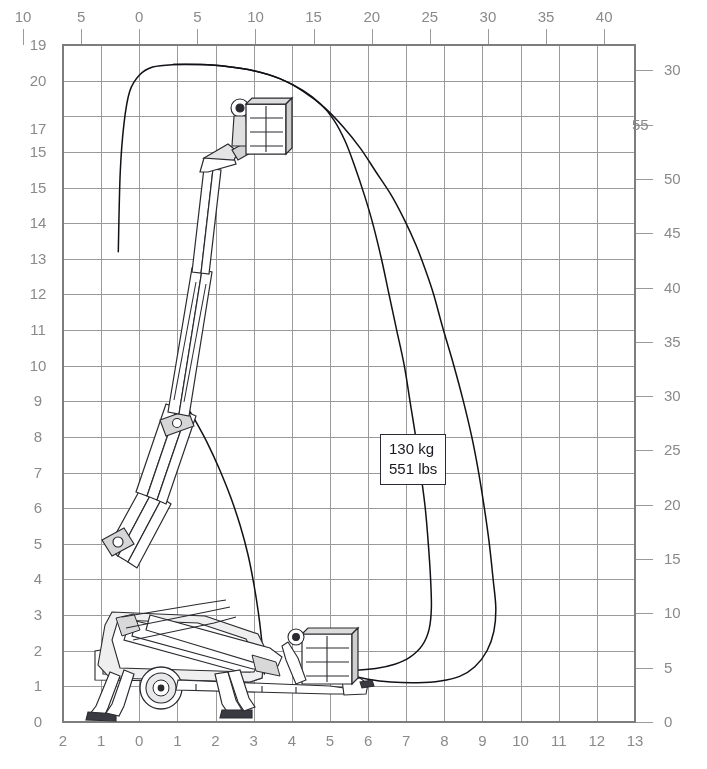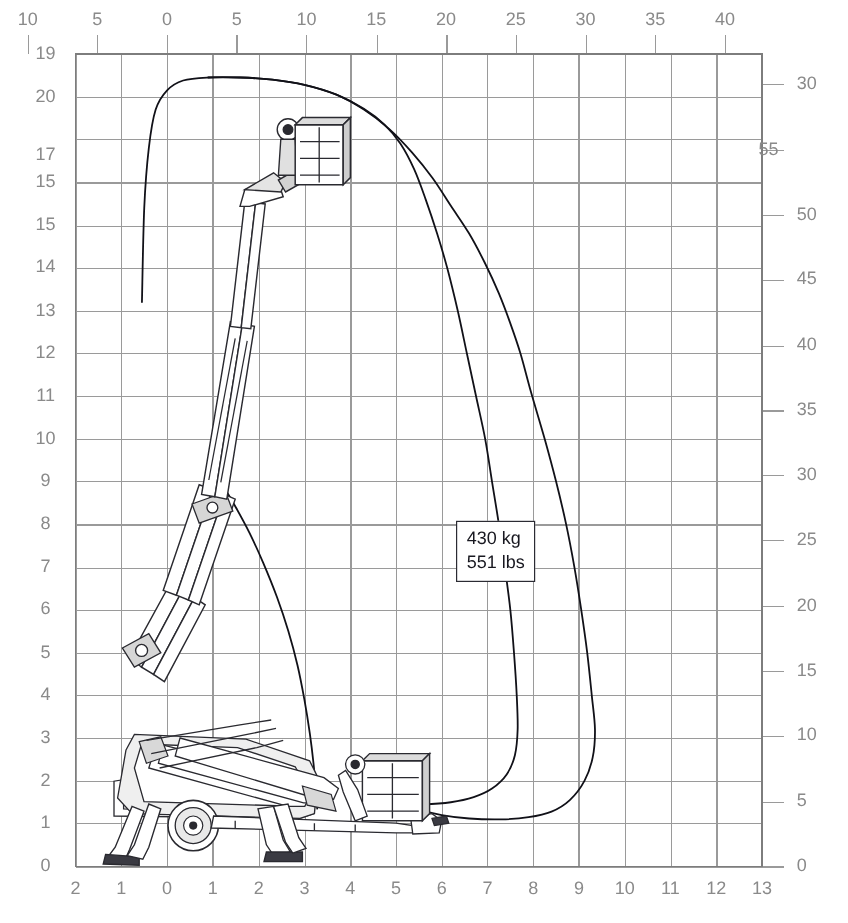--- a/index.html
+++ b/index.html
@@ -291,17 +291,17 @@
       <div class="axis-label right" style="left: 664px; width: 40px; top: 333.882px;">35</div>
       <div class="axis-label right" style="left: 664px; width: 40px; top: 279.58px;">40</div>
       <div class="axis-label right" style="left: 664px; width: 40px; top: 225.277px;">45</div>
       <div class="axis-label right" style="left: 664px; width: 40px; top: 170.975px;">50</div>
       <div class="axis-label right" style="left: 632px; width: 40px; top: 116.672px;">55</div>
       <div class="axis-label right" style="left: 664px; width: 40px; top: 62.3697px;">30</div>
     </div>
 
 
   <div class="callout" id="callout-250" style="left:380px;top:434px;">
-    <span class="ln">430 kg</span>
+    <span class="ln">130 kg</span>
     <span class="ln">551 lbs</span>
   </div>
 
 </div>
 
 </body></html>

